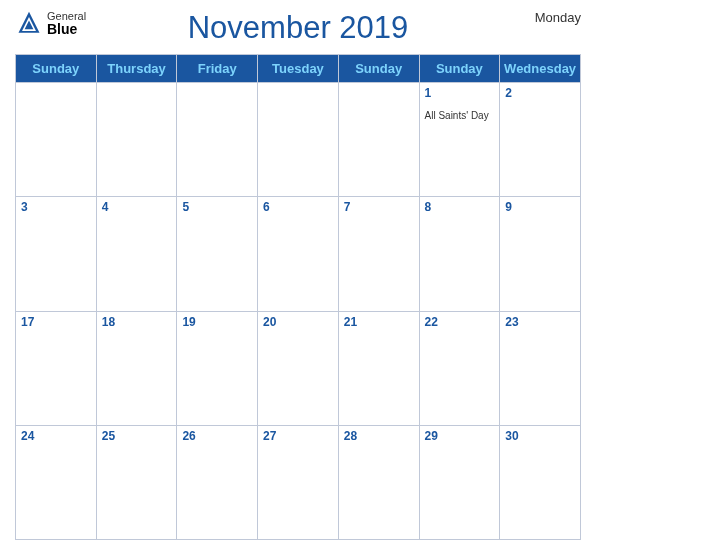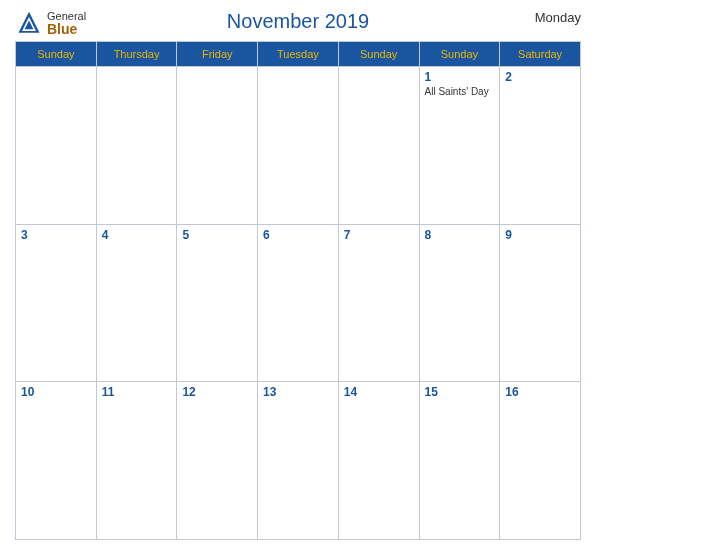--- a/index.html
+++ b/index.html
@@ -37,52 +37,52 @@
       flex-direction: column;
       line-height: 1.1;
     }
     .logo-general {
       font-size: 11px;
       color: #333;
       font-weight: normal;
     }
     .logo-blue {
       font-size: 14px;
-      color: #a16207;
+      color: #000000;
       font-weight: bold;
     }
     .logo-icon {
       width: 28px;
       height: 28px;
     }
     .title {
-      font-size: 20px;
+      font-size: 31px;
       color: #1a56a0;
       font-weight: normal;
       text-align: center;
     }
     .country {
       position: absolute;
       right: 0;
       top: 0;
       font-size: 13px;
       color: #333;
     }
     .calendar-table {
       width: 100%;
       flex: 1;
       border-collapse: collapse;
       border: 1px solid #c0c8d8;
     }
     .day-header {
       background-color: #1a56a0;
-      color: #eab308;
+      color: #7dd3fc;
       text-align: center;
-      font-size: 11px;
-      font-weight: normal;
+      font-size: 13px;
+      font-weight: bold;
       padding: 6px 2px;
       border: 1px solid #c0c8d8;
     }
     .day-cell {
       border: 1px solid #c0c8d8;
       vertical-align: top;
       padding: 3px 5px;
       width: calc(100% / 7);
       height: 80px;
       background: #fff;
@@ -90,21 +90,21 @@
     .day-number {
       font-size: 12px;
       color: #1a56a0;
       font-weight: bold;
       display: block;
     }
     .holiday-text {
       font-size: 10px;
       color: #333;
       display: block;
-      margin-top: 2px;
+      margin-top: 10px;
     }
     .empty-cell {
       background: #fff;
     }
   </style>
 </head>
 <body>
 
 <div class="calendar-wrapper">
   <div class="header">
@@ -125,21 +125,21 @@
 
   <table class="calendar-table">
     <thead>
       <tr>
         <th class="day-header">Sunday</th>
         <th class="day-header">Thursday</th>
         <th class="day-header">Friday</th>
         <th class="day-header">Tuesday</th>
         <th class="day-header">Sunday</th>
         <th class="day-header">Sunday</th>
-        <th class="day-header">Saturday</th>
+        <th class="day-header">Wednesday</th>
       </tr>
     </thead>
     <tbody id="calendar-body">
     <tr>
           <td class="day-cell empty-cell"></td>
           <td class="day-cell empty-cell"></td>
           <td class="day-cell empty-cell"></td>
           <td class="day-cell empty-cell"></td>
           <td class="day-cell empty-cell"></td>
           <td class="day-cell">
@@ -168,36 +168,59 @@
           </td>
           <td class="day-cell">
             <span class="day-number">8</span>
           </td>
           <td class="day-cell">
             <span class="day-number">9</span>
           </td>
         </tr>
         <tr>
           <td class="day-cell">
-            <span class="day-number">10</span>
-          </td>
-          <td class="day-cell">
-            <span class="day-number">11</span>
-          </td>
-          <td class="day-cell">
-            <span class="day-number">12</span>
-          </td>
-          <td class="day-cell">
-            <span class="day-number">13</span>
-          </td>
-          <td class="day-cell">
-            <span class="day-number">14</span>
-          </td>
-          <td class="day-cell">
-            <span class="day-number">15</span>
-          </td>
-          <td class="day-cell">
-            <span class="day-number">16</span>
+            <span class="day-number">17</span>
+          </td>
+          <td class="day-cell">
+            <span class="day-number">18</span>
+          </td>
+          <td class="day-cell">
+            <span class="day-number">19</span>
+          </td>
+          <td class="day-cell">
+            <span class="day-number">20</span>
+          </td>
+          <td class="day-cell">
+            <span class="day-number">21</span>
+          </td>
+          <td class="day-cell">
+            <span class="day-number">22</span>
+          </td>
+          <td class="day-cell">
+            <span class="day-number">23</span>
+          </td>
+        </tr>
+        <tr>
+          <td class="day-cell">
+            <span class="day-number">24</span>
+          </td>
+          <td class="day-cell">
+            <span class="day-number">25</span>
+          </td>
+          <td class="day-cell">
+            <span class="day-number">26</span>
+          </td>
+          <td class="day-cell">
+            <span class="day-number">27</span>
+          </td>
+          <td class="day-cell">
+            <span class="day-number">28</span>
+          </td>
+          <td class="day-cell">
+            <span class="day-number">29</span>
+          </td>
+          <td class="day-cell">
+            <span class="day-number">30</span>
           </td>
         </tr>
       </tbody>
   </table>
 </div>
 
 </body></html>

